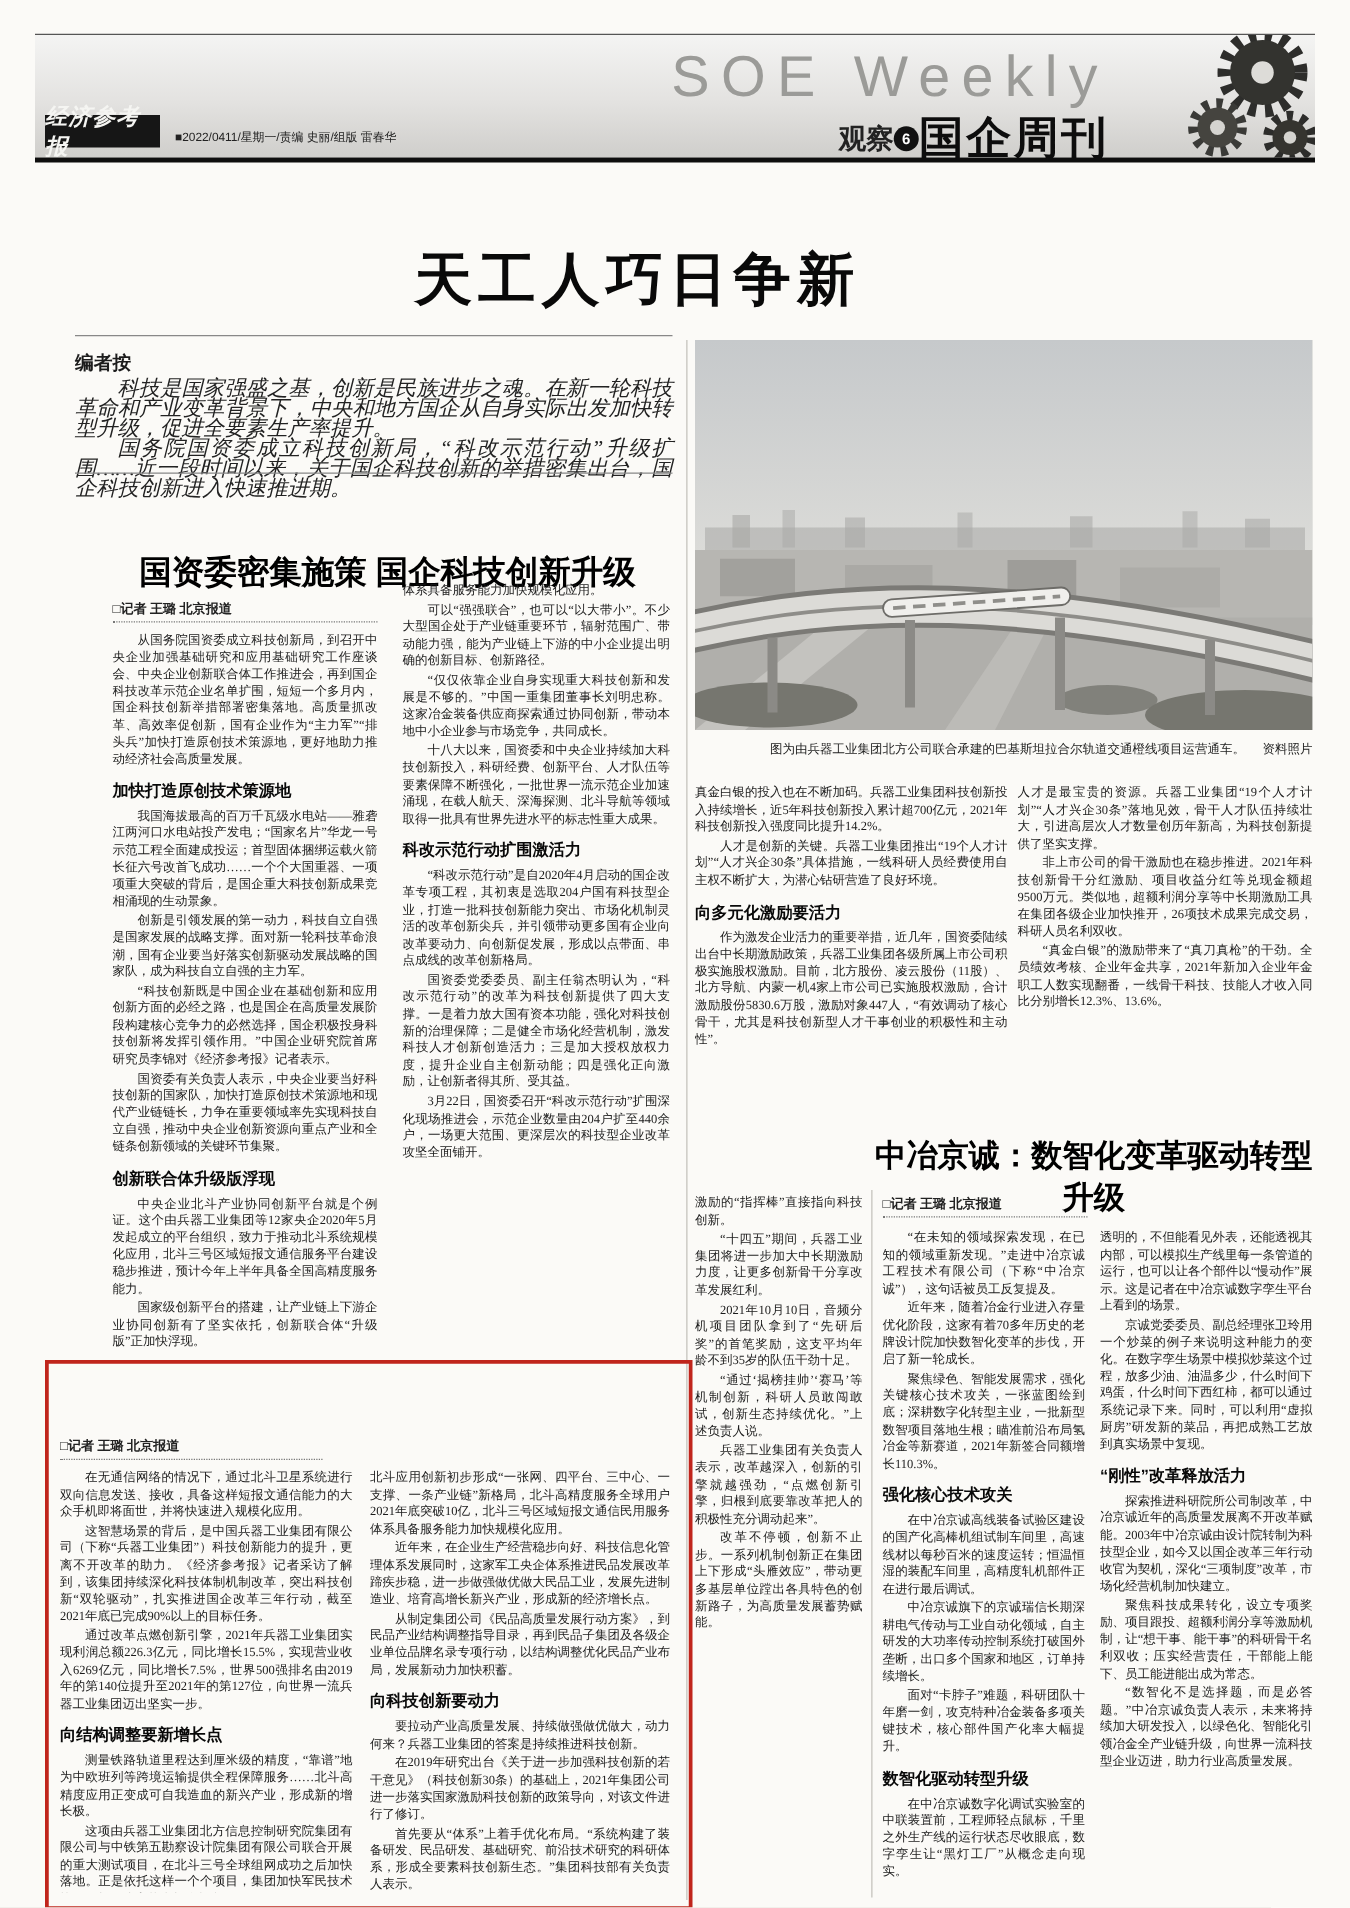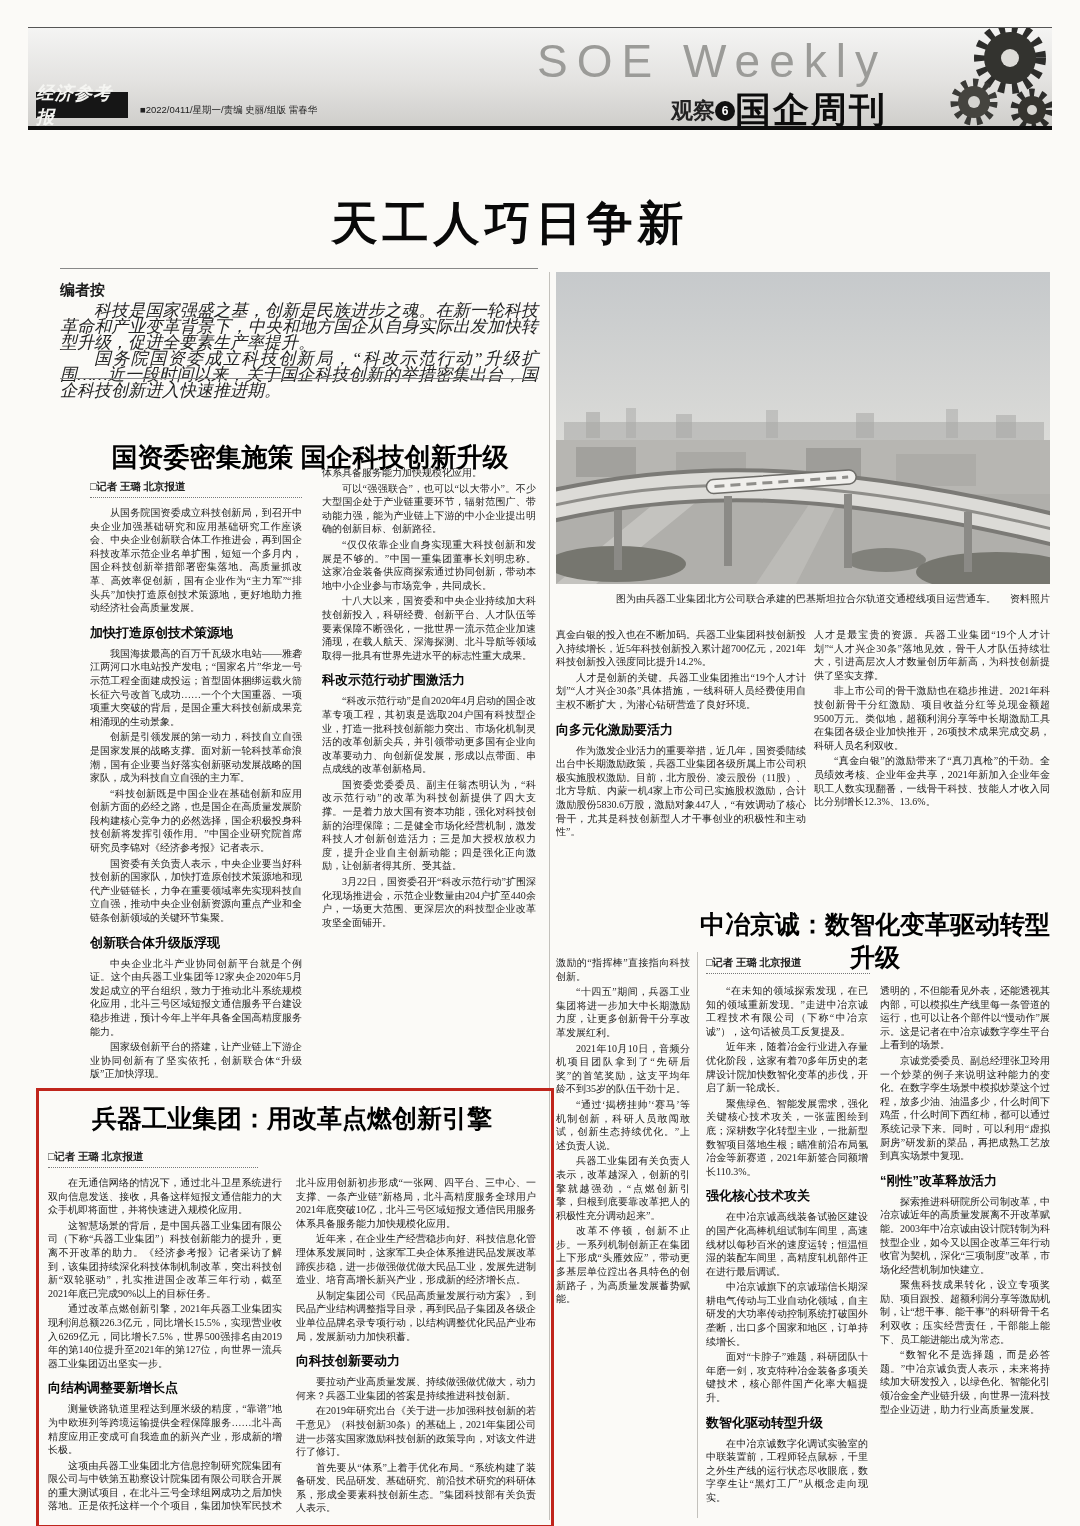--- a/index.html
+++ b/index.html
@@ -200,21 +200,20 @@
   <div class="col" style="left:556px;top:956px;width:134px;height:562px;">
       <p class="para cont">激励的“指挥棒”直接指向科技创新。</p>
       <p class="para">“十四五”期间，兵器工业集团将进一步加大中长期激励力度，让更多创新骨干分享改革发展红利。</p>
       <p class="para">2021年10月10日，音频分机项目团队拿到了“先研后奖”的首笔奖励，这支平均年龄不到35岁的队伍干劲十足。</p>
       <p class="para">“通过‘揭榜挂帅’‘赛马’等机制创新，科研人员敢闯敢试，创新生态持续优化。”上述负责人说。</p>
       <p class="para">兵器工业集团有关负责人表示，改革越深入，创新的引擎就越强劲，“点燃创新引擎，归根到底要靠改革把人的积极性充分调动起来”。</p>
       <p class="para">改革不停顿，创新不止步。一系列机制创新正在集团上下形成“头雁效应”，带动更多基层单位蹚出各具特色的创新路子，为高质量发展蓄势赋能。</p>
     </div>
 
   <div class="redbox" style="border-color: rgb(192, 37, 28);"></div>
-  <div class="art-title" style="left:46px;top:1102px;width:492px;font-size:25px;">兵器工业集团：用改革点燃创新引擎</div>
   <div class="byline" style="left:48px;top:1150px;width:210px;">□记者 王璐 北京报道</div>
   <div class="col" style="left:48px;top:1176px;width:234px;height:338px;">
       <p class="para">在无通信网络的情况下，通过北斗卫星系统进行双向信息发送、接收，具备这样短报文通信能力的大众手机即将面世，并将快速进入规模化应用。</p>
       <p class="para">这智慧场景的背后，是中国兵器工业集团有限公司（下称“兵器工业集团”）科技创新能力的提升，更离不开改革的助力。《经济参考报》记者采访了解到，该集团持续深化科技体制机制改革，突出科技创新“双轮驱动”，扎实推进国企改革三年行动，截至2021年底已完成90%以上的目标任务。</p>
       <p class="para">通过改革点燃创新引擎，2021年兵器工业集团实现利润总额226.3亿元，同比增长15.5%，实现营业收入6269亿元，同比增长7.5%，世界500强排名由2019年的第140位提升至2021年的第127位，向世界一流兵器工业集团迈出坚实一步。</p>
       <div class="subhead">向结构调整要新增长点</div>
       <p class="para">测量铁路轨道里程达到厘米级的精度，“靠谱”地为中欧班列等跨境运输提供全程保障服务……北斗高精度应用正变成可自我造血的新兴产业，形成新的增长极。</p>
       <p class="para">这项由兵器工业集团北方信息控制研究院集团有限公司与中铁第五勘察设计院集团有限公司联合开展的重大测试项目，在北斗三号全球组网成功之后加快落地。正是依托这样一个个项目，集团加快军民技术协同创新，培育壮大新增长点。</p>
     </div>
   <div class="col" style="left:296px;top:1176px;width:240px;height:338px;">

